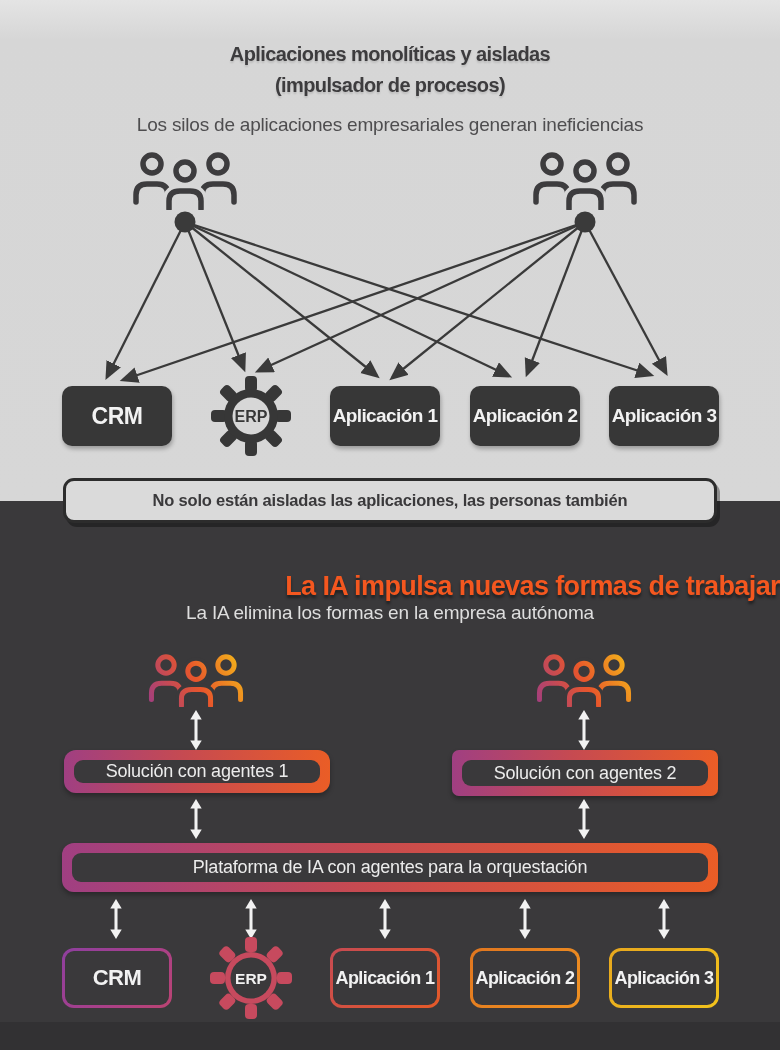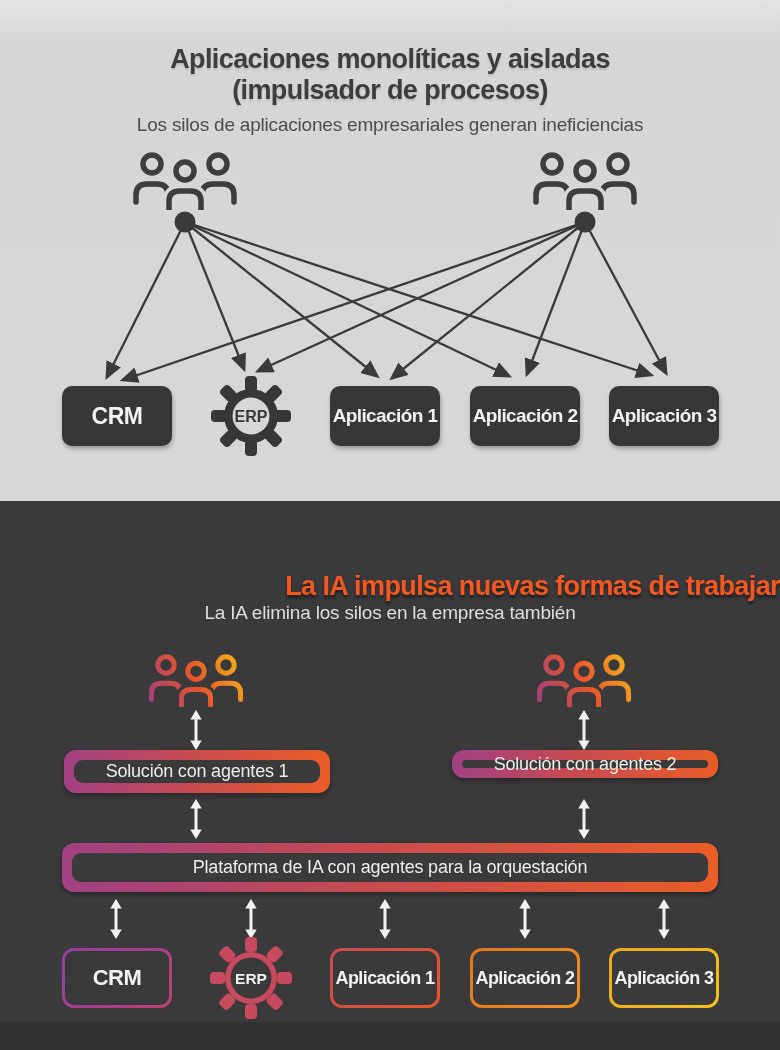--- a/index.html
+++ b/index.html
@@ -8,21 +8,21 @@
     font-family:"Liberation Sans","DejaVu Sans",sans-serif;
     -webkit-font-smoothing:antialiased;
   }
   
   .top-section{
     position:absolute;left:0;top:0;width:780px;height:501px;
     background:linear-gradient(#e4e4e4,#d6d6d6 8%,#d7d7d7);
   }
   .top-title{
     position:absolute;left:0;top:26px;width:780px;text-align:center;
-    font-size:27px;line-height:31px;font-weight:bold;color:#3d3c3e;
+    font-size:20px;line-height:31px;font-weight:bold;color:#3d3c3e;
     letter-spacing:-0.6px;text-shadow:0 2px 2px rgba(0,0,0,0.12);
   }
   .top-subtitle{
     position:absolute;left:0;top:106px;width:780px;text-align:center;
     font-size:19px;color:#4e4d4f;letter-spacing:-0.2px;margin-top:8px;
   }
   .people{position:absolute;width:110px;height:60px;}
   .people.top-left{left:130px;top:150px;}
   .people.top-right{left:530px;top:150px;}
   .people.bottom-left{left:146px;top:652px;width:100px;height:55px;}
@@ -69,21 +69,21 @@
     position:absolute;border-radius:12px;padding:10px;box-sizing:border-box;
     background:linear-gradient(90deg,#a03f82,#c64a51 45%,#ea5d26);
     box-shadow:0 3px 5px rgba(0,0,0,0.3);
   }
   .grad-box .inner{
     width:100%;height:100%;border-radius:9px;background:#3a393b;
     display:flex;align-items:center;justify-content:center;
     color:#ececec;font-size:18px;letter-spacing:-0.2px;
   }
   .sol1{left:64px;top:750px;width:266px;height:43px;}
-  .sol2{left:452px;top:750px;width:266px;height:28px;}
+  .sol2{left:452px;top:750px;width:266px;height:46px;border-radius:7px;}
   .platform{left:62px;top:843px;width:656px;height:49px;}
   .bapp{
     position:absolute;top:948px;height:60px;width:110px;border-radius:12px;padding:3px;box-sizing:border-box;
   }
   .bapp .inner{
     width:100%;height:100%;border-radius:9px;background:#3a393b;
     display:flex;align-items:center;justify-content:center;
     color:#f2f2f2;font-weight:bold;
   }
   .bapp.crm{left:62px;background:linear-gradient(135deg,#8e3f9e,#a8408a 55%,#bb4472);}
@@ -185,26 +185,29 @@
         <span>Aplicación 1</span>
       </div>
     <div class="appbox a2">
         <span>Aplicación 2</span>
       </div>
     <div class="appbox a3">
         <span>Aplicación 3</span>
       </div>
   </section>
 
+  <div class="banner">
+    <span>No solo están aisladas las aplicaciones, las personas también</span>
+  </div>
 
   <section class="bottom-section"></section>
   <div class="bottom-footer"></div>
 
   <h2 class="bottom-title">La IA impulsa nuevas formas de trabajar</h2>
-  <div class="bottom-subtitle">La IA elimina los silos en la empresa también</div>
+  <div class="bottom-subtitle">La IA elimina los formas en la empresa autónoma</div>
 
   <svg class="people bottom-left" viewBox="0 0 110 60">
     <defs>
       <linearGradient id="pg1" x1="0" y1="60" x2="110" y2="0" gradientUnits="userSpaceOnUse">
         <stop offset="0" stop-color="#9c3c86"></stop>
           <stop offset="0.5" stop-color="#e8562b"></stop>
           <stop offset="1" stop-color="#f5c417"></stop>
       </linearGradient>
     </defs>
     <g fill="none" stroke="url(#pg1)" stroke-width="5.5" stroke-linecap="round">

